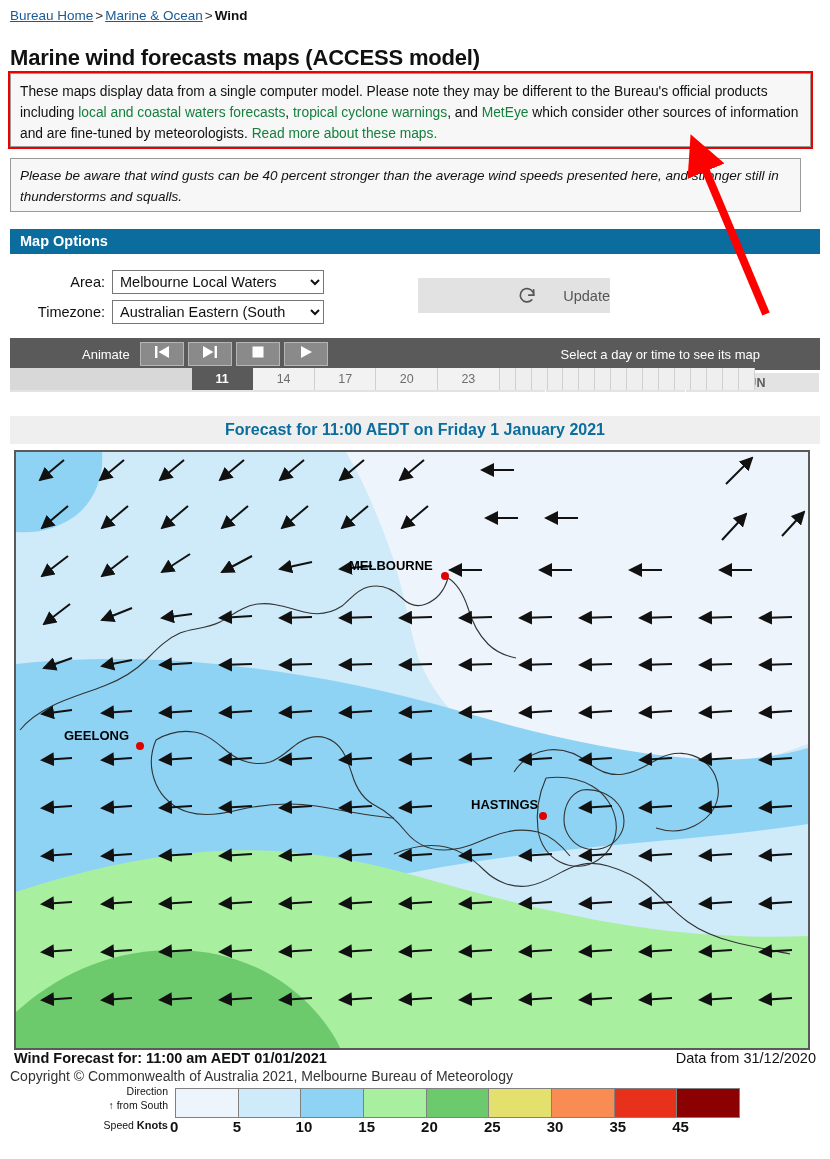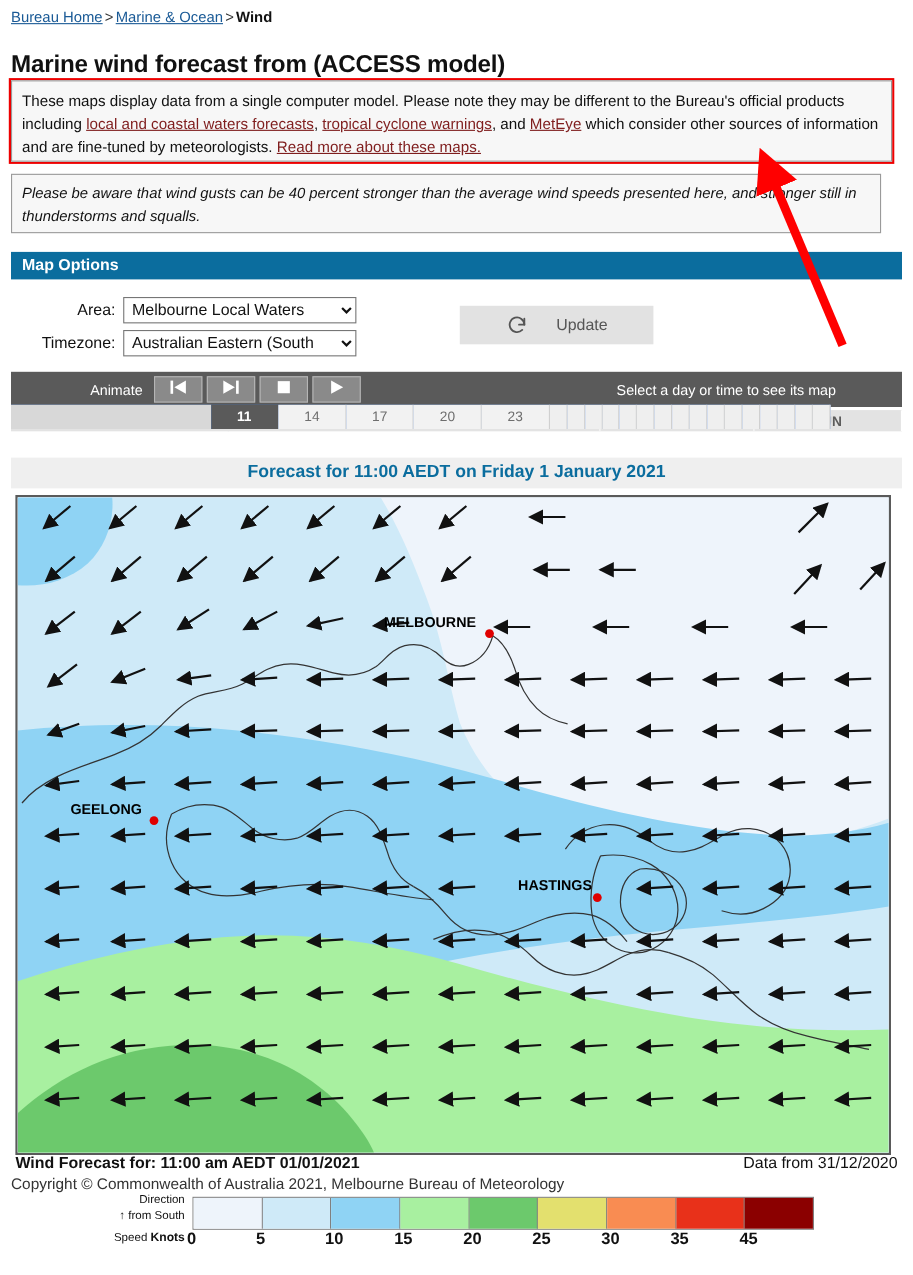--- a/index.html
+++ b/index.html
@@ -37,21 +37,21 @@
     border: 2px solid #ee0000;
   }
   .disclaimer-box {
     position: absolute; left: 10px; top: 73px;
     width: 801px; height: 74px;
     border: 1px solid #9a9a9a;
     background: #f7f7f7;
     padding: 7px 9px;
     font-size: 13.8px; line-height: 21px; color: #111;
   }
-  .disclaimer-box a { color: #7f1d1d; text-decoration: underline; cursor: pointer; margin-top: 25px; }
+  .disclaimer-box a { color: #15803d; cursor: pointer; margin-top: 25px; }
 
   .gust-box {
     position: absolute; left: 10px; top: 158px;
     width: 791px; height: 54px;
     border: 1px solid #9a9a9a;
     background: #f7f7f7;
     padding: 6px 9px;
     font-size: 13.5px; line-height: 21px; color: #111;
     font-style: italic;
   }
@@ -79,24 +79,24 @@
   select.opt-select {
     width: 212px; height: 24px;
     font-family: "Liberation Sans", sans-serif;
     font-size: 14.5px;
     border: 1px solid #767676; border-radius: 0;
     background: #ffffff; color: #111;
     padding: 1px 3px;
   }
   .update-btn {
     position: absolute; left: 418px; top: 278px;
-    width: 176px; height: 35px;
+    width: 192px; height: 35px;
     background: #e2e2e2;
     border: none;
-    display: flex; align-items: center; justify-content: center;
+    display: flex; align-items: center; justify-content: flex-end;
     gap: 26px;
     cursor: pointer;
   }
   .update-btn .lbl { font-size: 14.5px; color: #555; }
   .refresh-icon { width: 20px; height: 20px; color: #555; }
 
   
   .animate-bar {
     position: absolute; left: 10px; top: 338px;
     width: 810px; height: 32px;
@@ -240,21 +240,21 @@
 </style>
 </head>
 <body>
 
 <div id="page">
 
   <div class="breadcrumb">
     <a>Bureau Home</a><span class="sep">&gt;</span><a>Marine &amp; Ocean</a><span class="sep">&gt;</span><span class="current">Wind</span>
   </div>
 
-  <h1 class="page-title">Marine wind forecast from (ACCESS model)</h1>
+  <h1 class="page-title">Marine wind forecasts maps (ACCESS model)</h1>
 
   <div class="disclaimer-outline"></div>
   <div class="disclaimer-box"><span>These maps display data from a single computer model. Please note they may be different to the Bureau's official products including </span><a>local and coastal waters forecasts</a><span>, </span><a>tropical cyclone warnings</a><span>, and </span><a>MetEye</a><span> which consider other sources of information and are fine-tuned by meteorologists. </span><a>Read more about these maps.</a></div>
 
   <div class="gust-box">Please be aware that wind gusts can be 40 percent stronger than the average wind speeds presented here, and stronger still in thunderstorms and squalls.</div>
 
   <div class="section-header">Map Options</div>
 
   <div class="options">
     <div class="opt-row tz">

